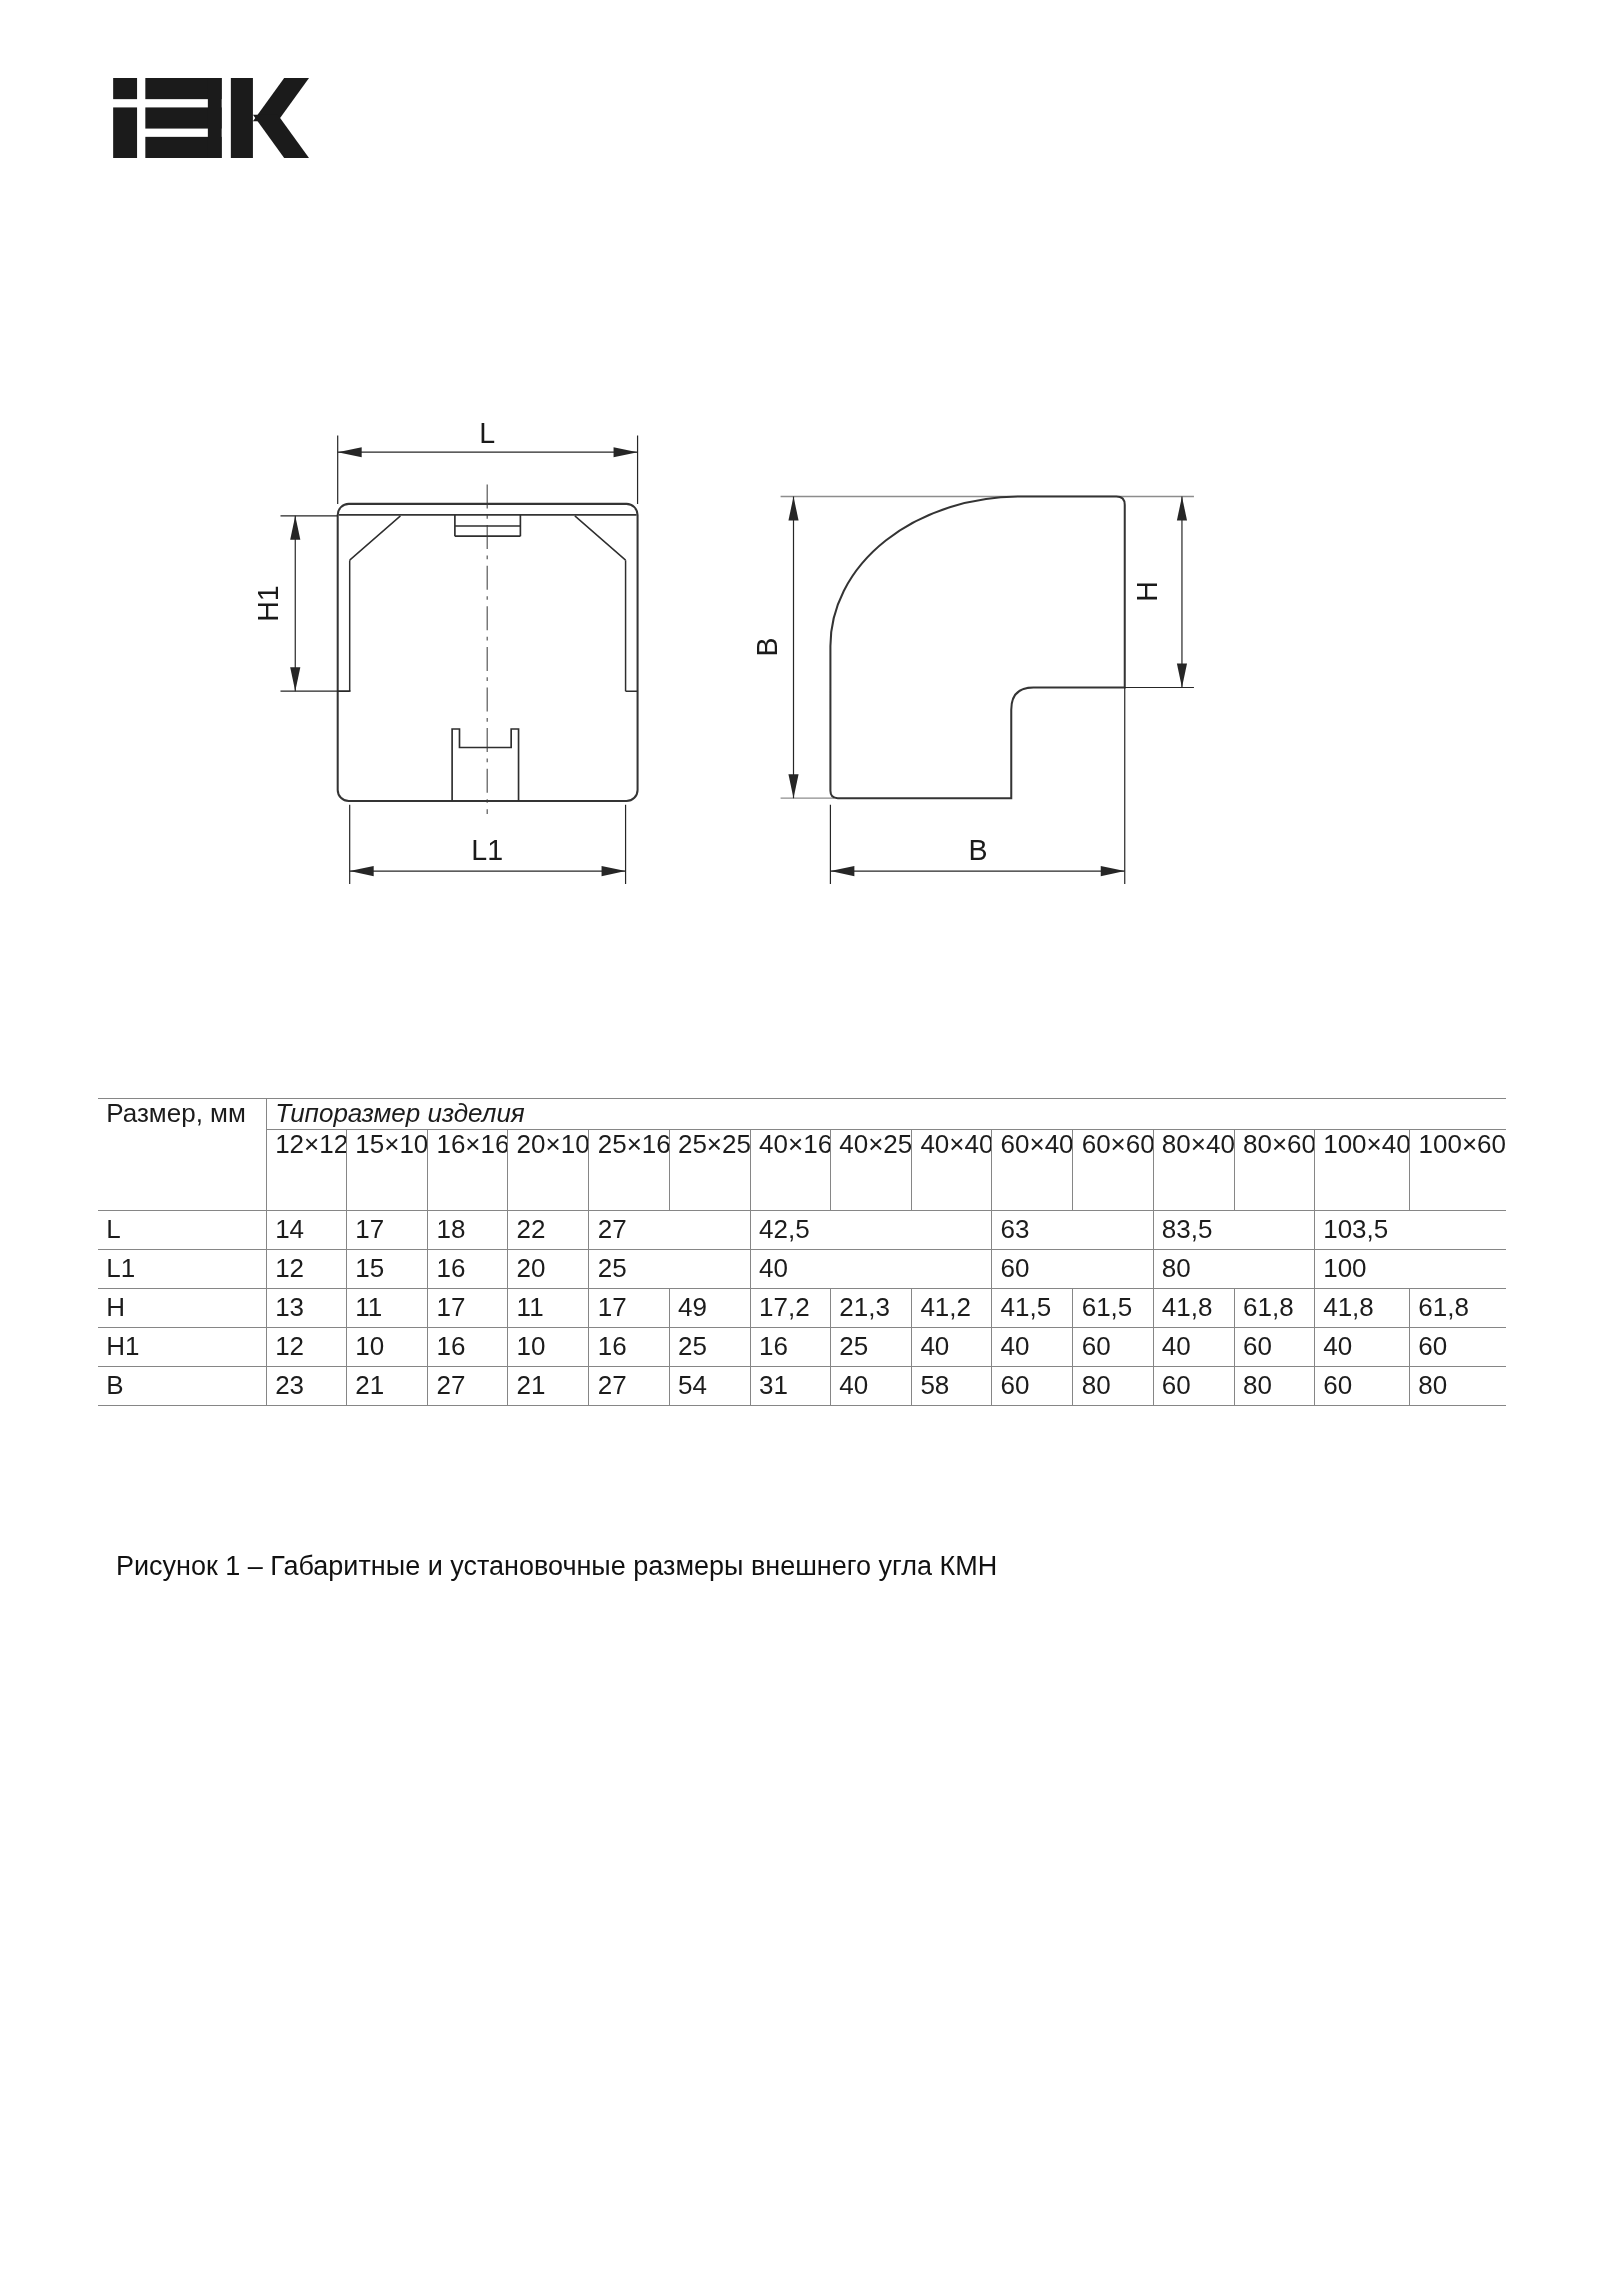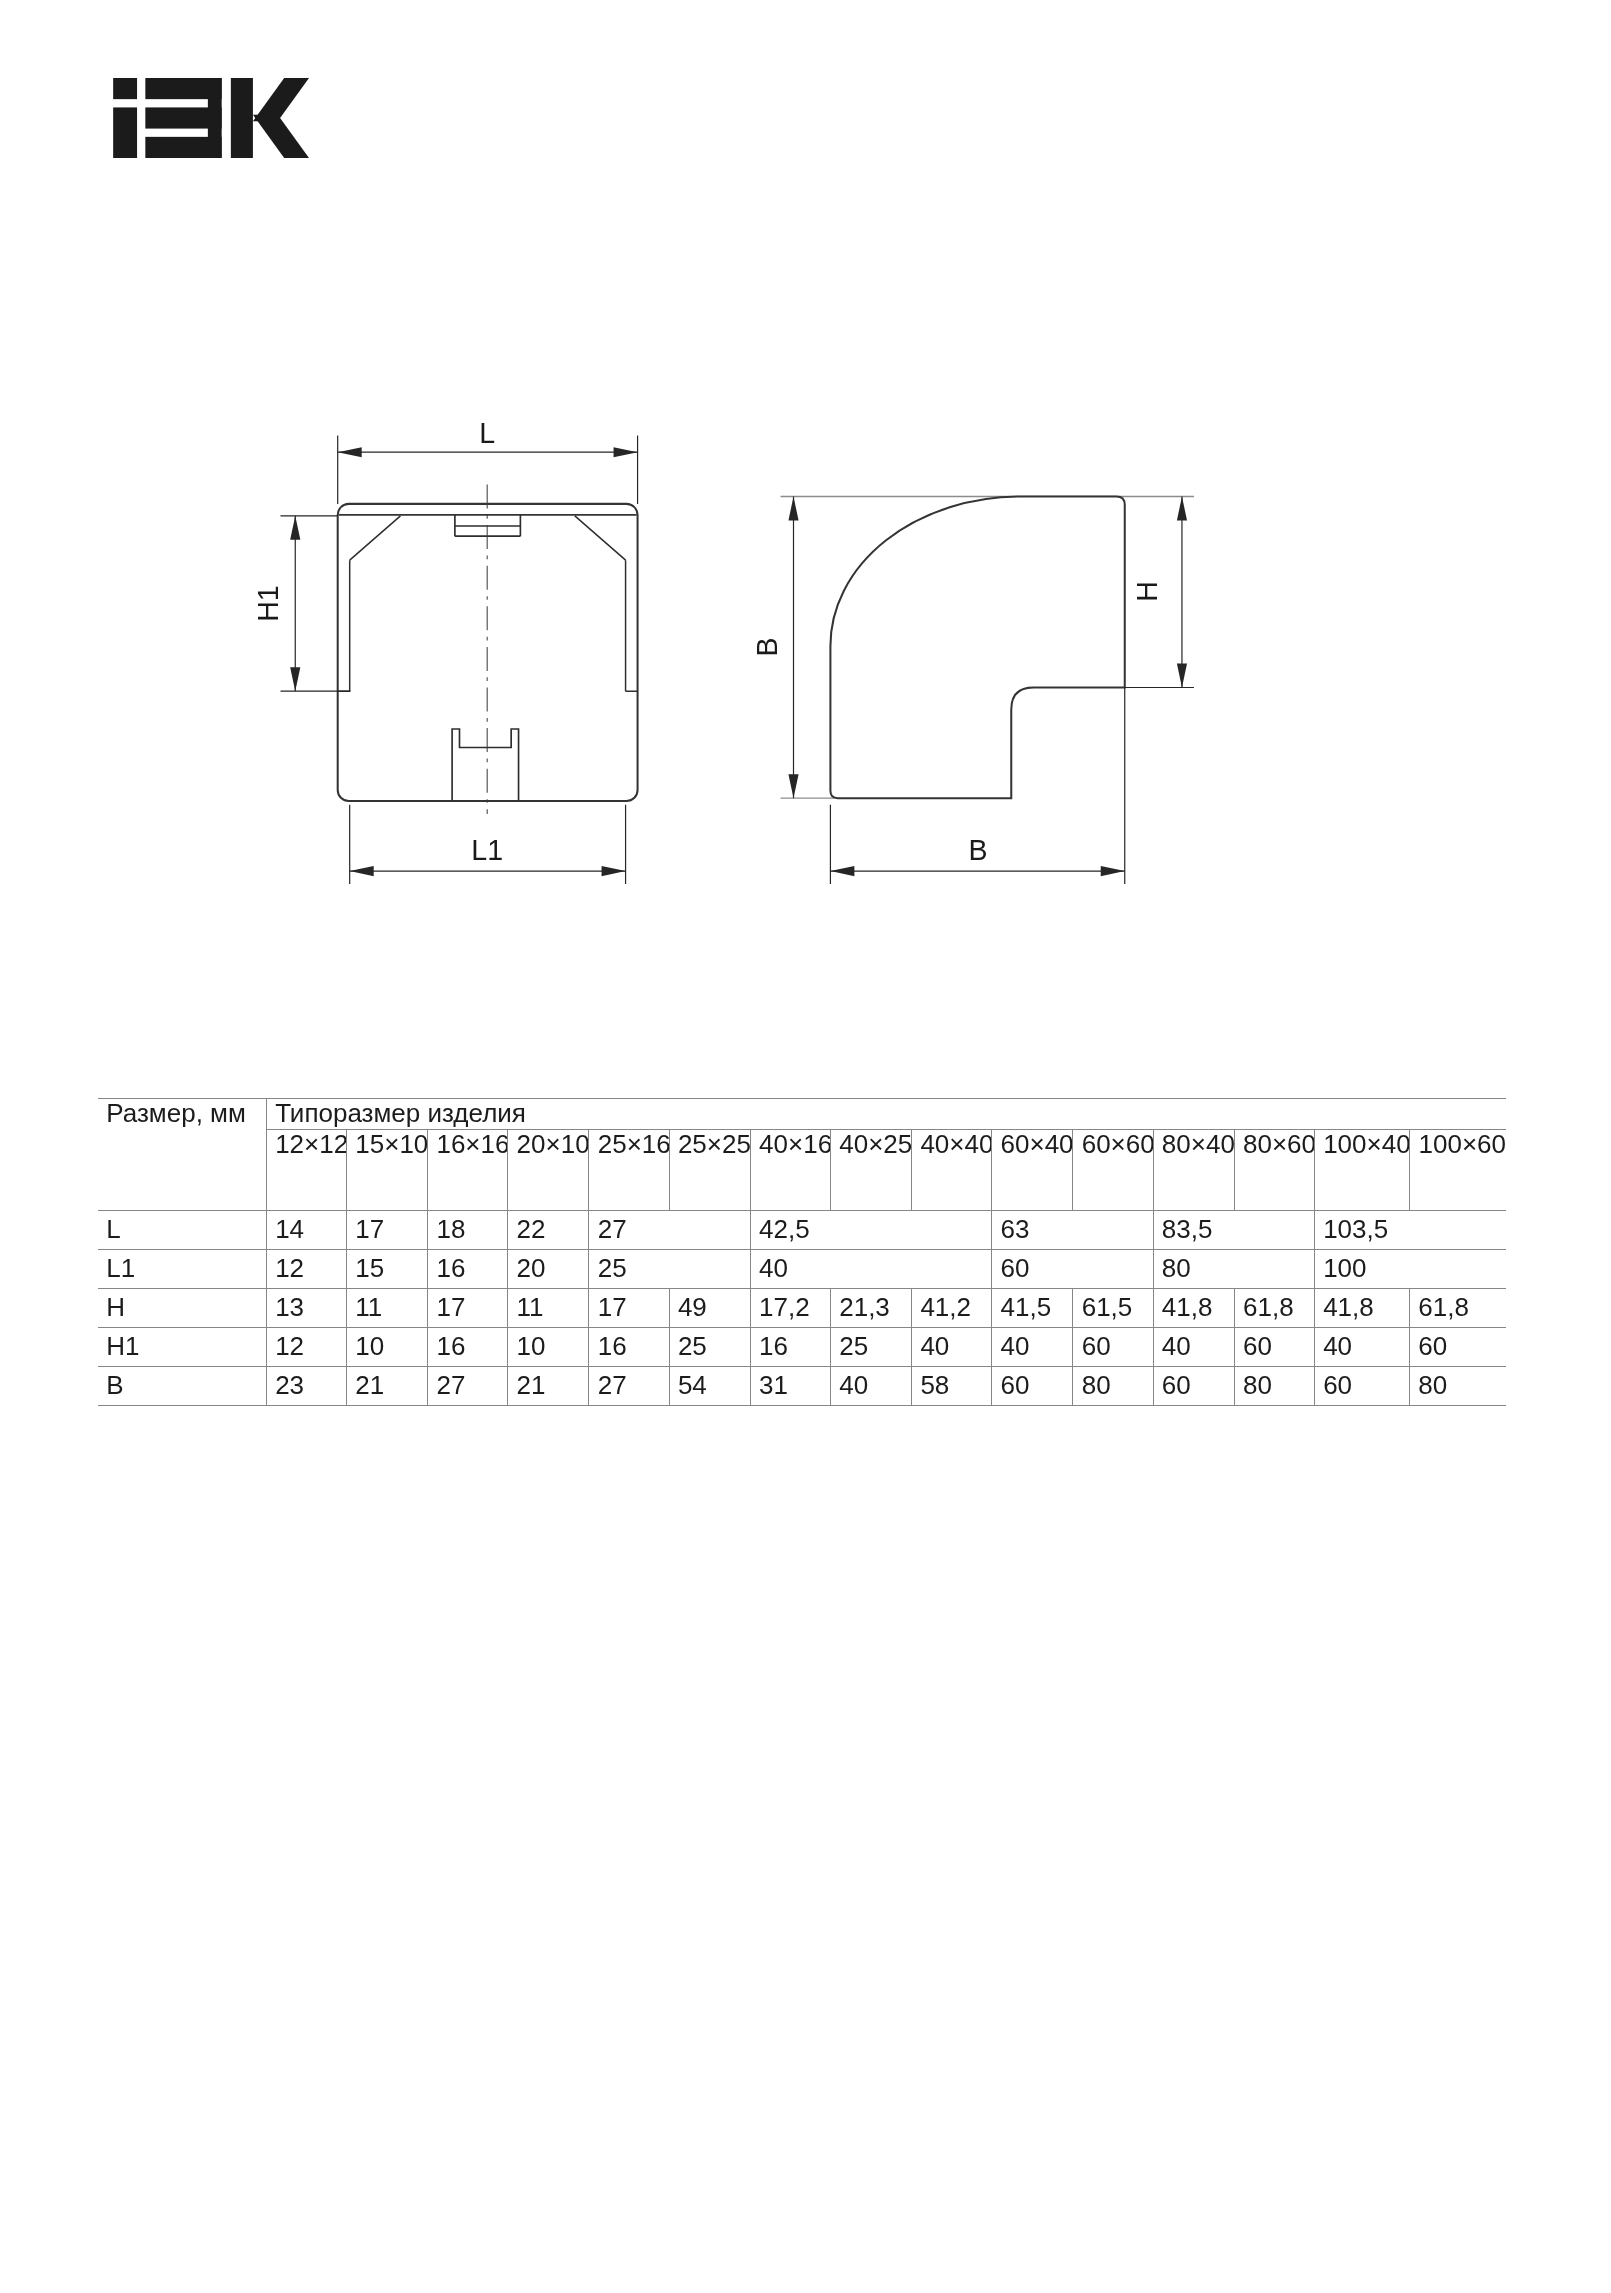--- a/index.html
+++ b/index.html
@@ -27,21 +27,21 @@
   table.dim td{
     border:1.7px solid #868686;
     padding:0 0 0 8.3px;
     white-space:nowrap;
     overflow:hidden;
     line-height:1.15;
   }
   table.dim td:first-child{border-left:none;}
   table.dim tr td:last-child{border-right:none;}
   td.corner{vertical-align:top;padding:7.4px 0 0 22px;height:40px;}
-  td.group{vertical-align:top;padding:7.4px 0 0 11px;}
+  td.group{vertical-align:top;padding:7.4px 0 0 11px;font-style:italic;}
   td.size-h{vertical-align:top;padding:7.4px 0 0 7.4px;height:80px;text-align:right;}
   tr.body-row td{height:38px;vertical-align:middle;}
   td.rowlabel{padding-left:20px;}
 
   
   .caption{
     position:absolute;left:116px;top:1551px;
     font-size:27px;color:#111;
     white-space:nowrap;
   }
@@ -252,15 +252,16 @@
             <td>80</td>
             <td>60</td>
             <td>80</td>
             <td>60</td>
             <td>80</td>
           </tr>
         </tbody>
     </table>
   </div>
 
+  <div class="caption">Рисунок 1 – Габаритные и установочные размеры внешнего угла КМН</div>
 
 </div>
 
 
 </body></html>

